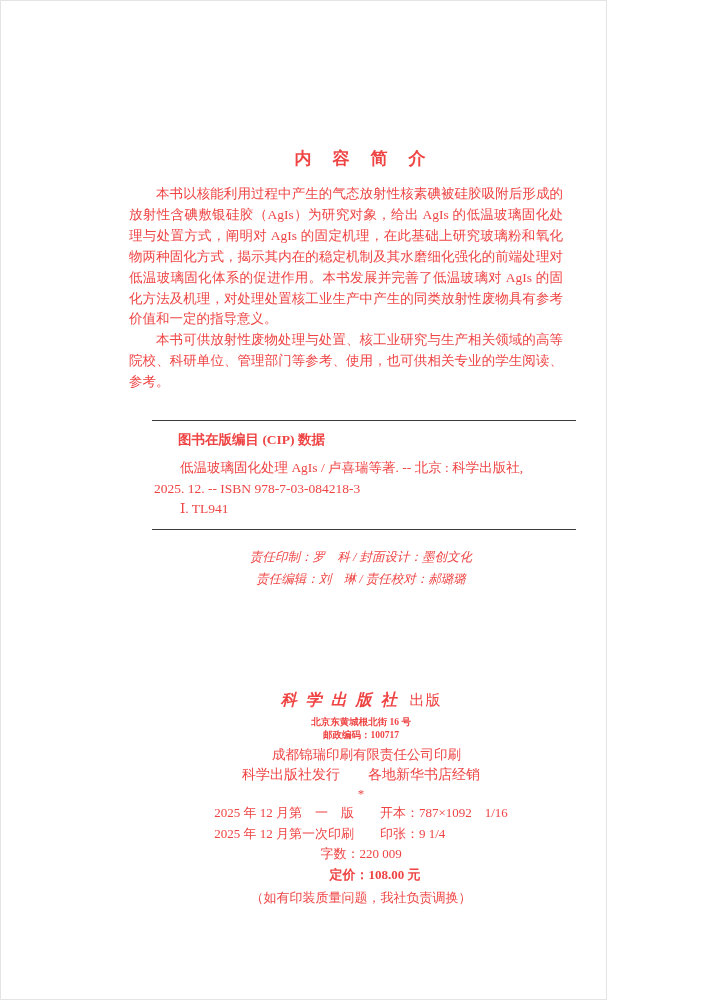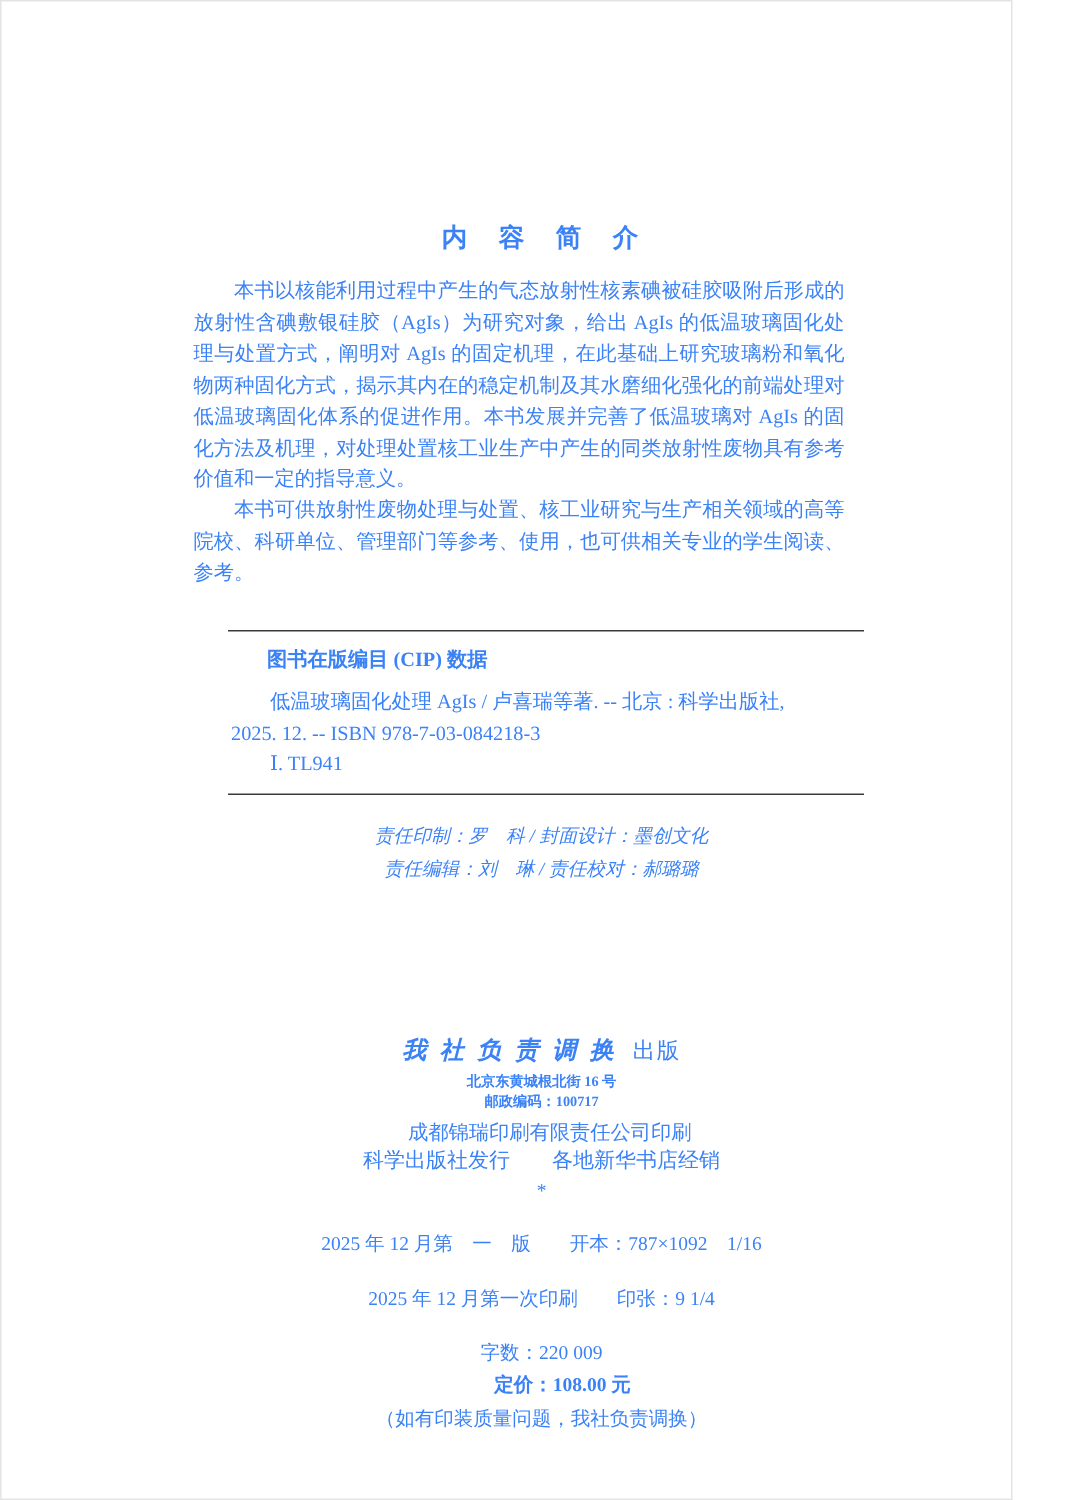--- a/index.html
+++ b/index.html
@@ -1,24 +1,24 @@
 <!DOCTYPE html>
 <html><head>
 <meta charset="utf-8">
 <style>
   * { box-sizing: border-box; }
   html, body { margin: 0; padding: 0; background: #ffffff; }
   .page {
     position: relative;
-    width: 675px;
+    width: 607px;
     height: 1000px;
     background: #ffffff;
     border: 1px solid #e4e4e4;
     font-family: "Liberation Serif", "DejaVu Serif", serif;
-    color: #3b82f6;
+    color: #ef4444;
     overflow: hidden;
   }
 
   
   .intro-title {
     position: absolute;
     top: 146px; left: 0;
     width: 720px;
     margin: 0;
     text-align: center;
@@ -90,21 +90,21 @@
   .printer-line { margin: 3px 0 0 0; font-size: 13.5px; line-height: 20px; padding-left: 11px; }
   .distribution-line { margin: 0; font-size: 14px; line-height: 20px; }
   .asterisk-line { margin: 0; font-size: 13px; line-height: 17px; }
   .edition-block {
     display: inline-block;
     text-align: left;
     font-size: 13px;
     line-height: 21px;
     margin: 0;
   }
-  .edition-block p { margin: 16px; text-align: center; }
+  .edition-block p { margin: 0; }
   .wordcount-line { margin: 0; font-size: 13px; line-height: 19px; }
   .price-line { margin: 2px 0 3px 0; font-size: 13px; font-weight: bold; line-height: 20px; padding-left: 28px; }
   .notice-line { margin: 0; font-size: 13px; line-height: 19px; }
 </style>
 </head>
 <body>
 
 <div class="page">
 
   <h1 class="intro-title">内　容　简　介</h1>
@@ -121,21 +121,21 @@
     <p class="cip-line indent">Ⅰ. TL941</p>
   </div>
 
   <div class="credits">
     <p>责任印制：罗　科 / 封面设计：墨创文化</p>
     <p>责任编辑：刘　琳 / 责任校对：郝璐璐</p>
   </div>
 
   <div class="imprint">
     <p class="pub-line">
-      <span class="pub-logo">我社负责调换</span>
+      <span class="pub-logo">科学出版社</span>
       <span class="pub-suffix">出版</span>
     </p>
     <p class="small-line">北京东黄城根北街 16 号</p>
     <p class="small-line">邮政编码：100717</p>
     <p class="printer-line">成都锦瑞印刷有限责任公司印刷</p>
     <p class="distribution-line">科学出版社发行　　各地新华书店经销</p>
     <p class="asterisk-line">*</p>
     <div class="edition-block">
       <p>2025 年 12 月第　一　版　　开本：787×1092　1/16</p>
       <p>2025 年 12 月第一次印刷　　印张：9 1/4</p>

